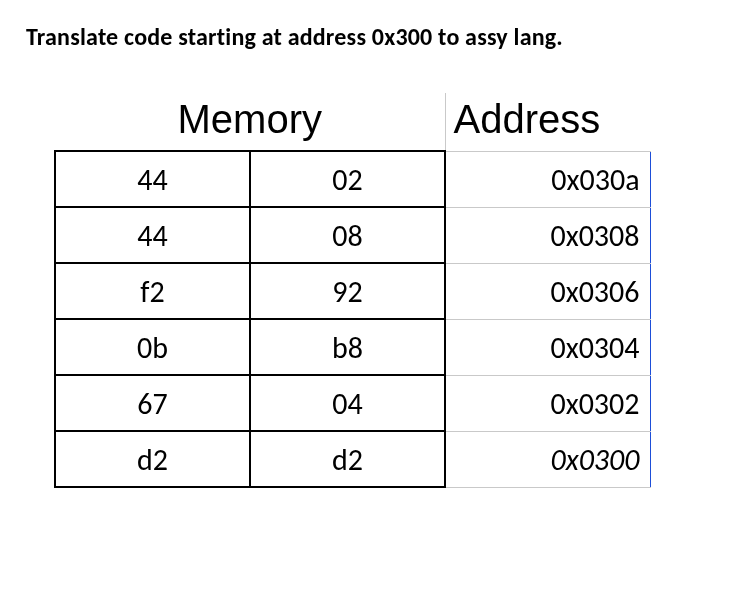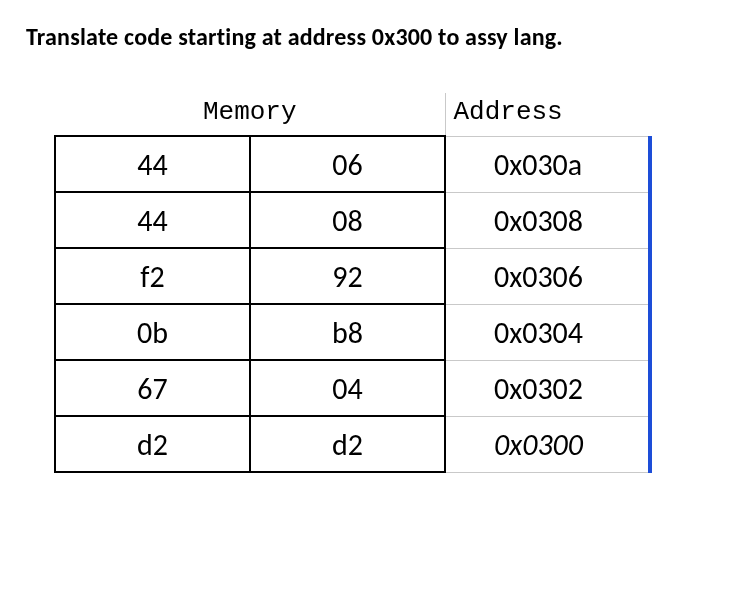--- a/index.html
+++ b/index.html
@@ -23,23 +23,23 @@
     }
     .table-wrap {
       margin-left: 28px;
     }
     table {
       border-collapse: collapse;
       font-size: 30px;
       color: #000000;
     }
     th {
-      font-family: Liberation Mono, monospace;
+      font-family: Liberation Sans, sans-serif;
       font-weight: 400;
-      font-size: 26px;
+      font-size: 40px;
       text-align: center;
       padding: 4px 8px 8px 8px;
     }
     th.memory-header {
       border-bottom: 2px solid #000;
     }
     th.address-header {
       border-left: 1px solid #c9c9c9;
       border-bottom: 1px solid #c9c9c9;
       text-align: left;
@@ -55,25 +55,25 @@
       border-right: 2px solid #000;
       border-bottom: 2px solid #000;
       width: 195px;
     }
     tr:first-of-type td.memcol1,
     tr:first-of-type td.memcol2 {
       border-top: 2px solid #000;
     }
     td.addrcol {
       border-left: 2px solid #000;
-      border-right: 4px solid #1d4ed8;
+      border-right: 1px solid #1d4ed8;
       border-bottom: 1px solid #c9c9c9;
       width: 205px;
       font-size: 30px;
-      text-align: left;
+      text-align: right;
       padding-left: 48px;
     }
     tbody tr:last-child td.addrcol {
       border-bottom: 1px solid #c9c9c9;
       font-style: italic;
     }
   </style>
 </head>
 <body>
 
@@ -83,21 +83,21 @@
   <table>
     <thead>
       <tr>
         <th colspan="2" class="memory-header">Memory</th>
         <th class="address-header">Address</th>
       </tr>
     </thead>
     <tbody>
       <tr>
         <td class="memcol1">44</td>
-        <td class="memcol2">06</td>
+        <td class="memcol2">02</td>
         <td class="addrcol">0x030a</td>
       </tr>
       <tr>
         <td class="memcol1">44</td>
         <td class="memcol2">08</td>
         <td class="addrcol">0x0308</td>
       </tr>
       <tr>
         <td class="memcol1">f2</td>
         <td class="memcol2">92</td>

